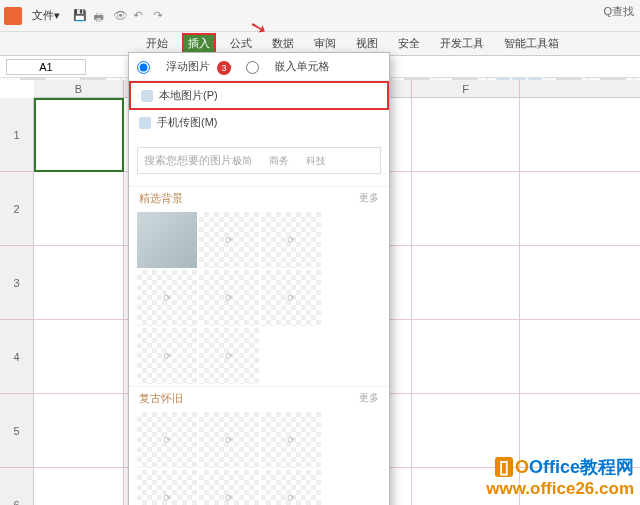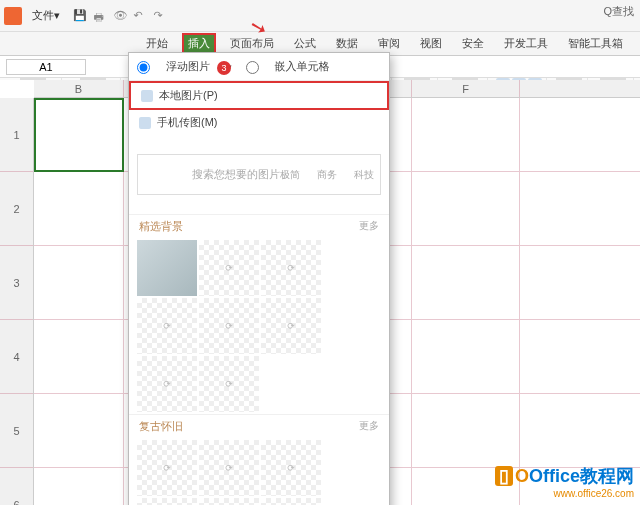--- a/index.html
+++ b/index.html
@@ -38,51 +38,50 @@
 .gc{flex:0 0 90px;border-right:1px solid #e8c8d0}
 .gc:nth-child(n+4){flex:0 0 108px}
 .selcell{position:absolute;top:18px;left:34px;width:90px;height:74px;border:2px solid #2a7a2a}
 .dropdown{position:absolute;top:52px;left:128px;width:262px;background:#fff;border:1px solid #bbb;box-shadow:2px 4px 10px rgba(0,0,0,.3);z-index:50;font-size:11px}
 .dd-top{padding:6px 8px;display:flex;gap:14px;align-items:center;border-bottom:1px solid #eee}
 .dd-top label{display:flex;gap:16px;align-items:flex-end;color:#444}
 .dd-top .bd3{position:absolute;width:14px;height:14px;background:#d33;color:#fff;border-radius:50%;font-size:9px;display:flex;align-items:center;justify-content:center;left:88px;top:8px}
 .dd-item{padding:5px 10px;display:flex;gap:6px;align-items:center;color:#444}
 .dd-item.hl{border:2px solid #d33}
 .dd-item .ic{width:12px;height:12px;background:#cde;border-radius:2px}
-.dd-search{margin:19px 8px;padding:12px 6px;border:1px solid #ddd;display:flex;justify-content:flex-end;align-items:center;color:#aaa}
+.dd-search{margin:12px 8px;padding:5px 6px;border:1px solid #ddd;display:flex;justify-content:flex-start;align-items:center;color:#aaa}
 .dd-search .tags{display:flex;gap:17px;font-size:10px}
 .dd-sec{padding:4px 10px;display:flex;justify-content:space-between;color:#b85;border-top:1px solid #f0f0f0}
 .dd-sec .more{color:#aaa;font-size:10px}
 .thumbs{display:flex;flex-wrap:wrap;padding:2px 8px;gap:2px}
 .thumb{width:60px;height:56px;background:repeating-conic-gradient(#eee 0 25%,#fff 0 50%) 0 0/10px 10px;display:flex;align-items:center;justify-content:center;color:#bbb;font-size:9px}
 .thumb.first{background:linear-gradient(135deg,#cdd8dc,#a8b8bd)}
 .watermark{position:absolute;right:6px;bottom:6px;text-align:right;z-index:60}
 .watermark .t1{font-size:18px;font-weight:bold;color:#0078d4}
 .watermark .t1 .o{color:#e68a00}
-.watermark .t2{font-size:10px;color:#e68a00;font-weight:normal}
+.watermark .t2{font-size:17px;color:#e68a00;font-weight:bold}
 </style>
 </head>
 <body>
 
 <div class="titlebar">
   <div class="logo"></div>
   <span class="file-menu"><span>文件</span><span>▾</span></span>
   <div class="qa">
     <span>💾</span>
     <span>🖶</span>
     <span>👁</span>
     <span>↶</span>
     <span>↷</span>
   </div>
 </div>
 
 <div class="menutabs">
   <span>开始</span>
   <span class="active box1">插入</span>
-  <span>页面布局</span>
   <span>公式</span>
   <span>数据</span>
   <span>审阅</span>
   <span>视图</span>
   <span>安全</span>
   <span>开发工具</span>
   <span>智能工具箱</span>
 </div>
 <span class="search-r">Q查找</span>
 <div class="arrow-ann arr1">➘</div>

